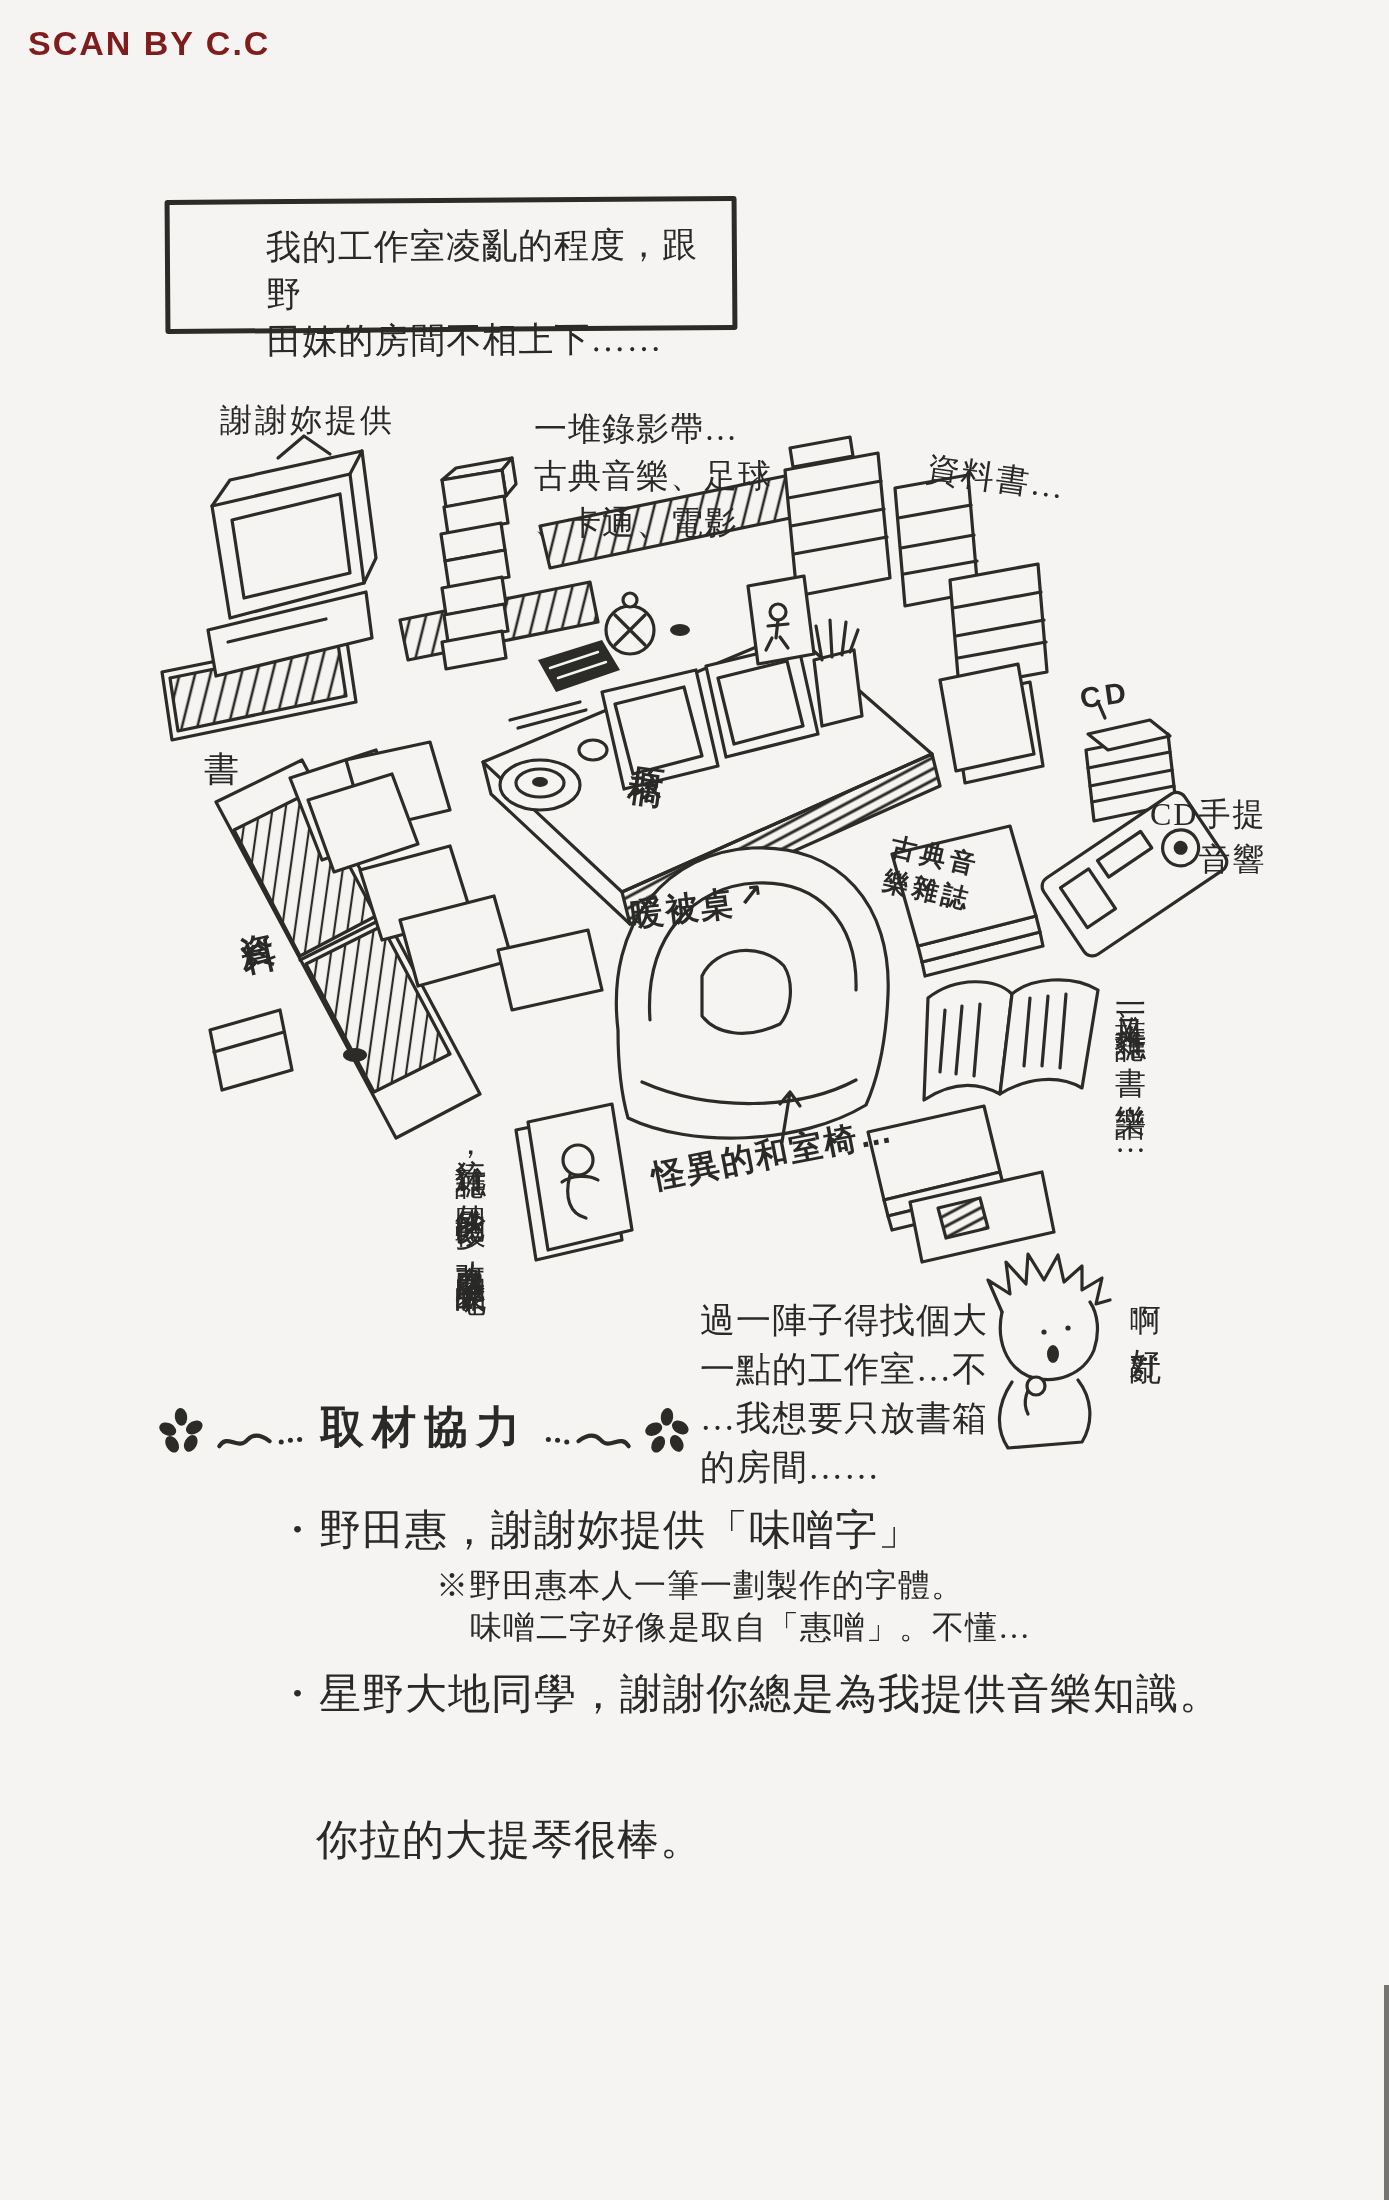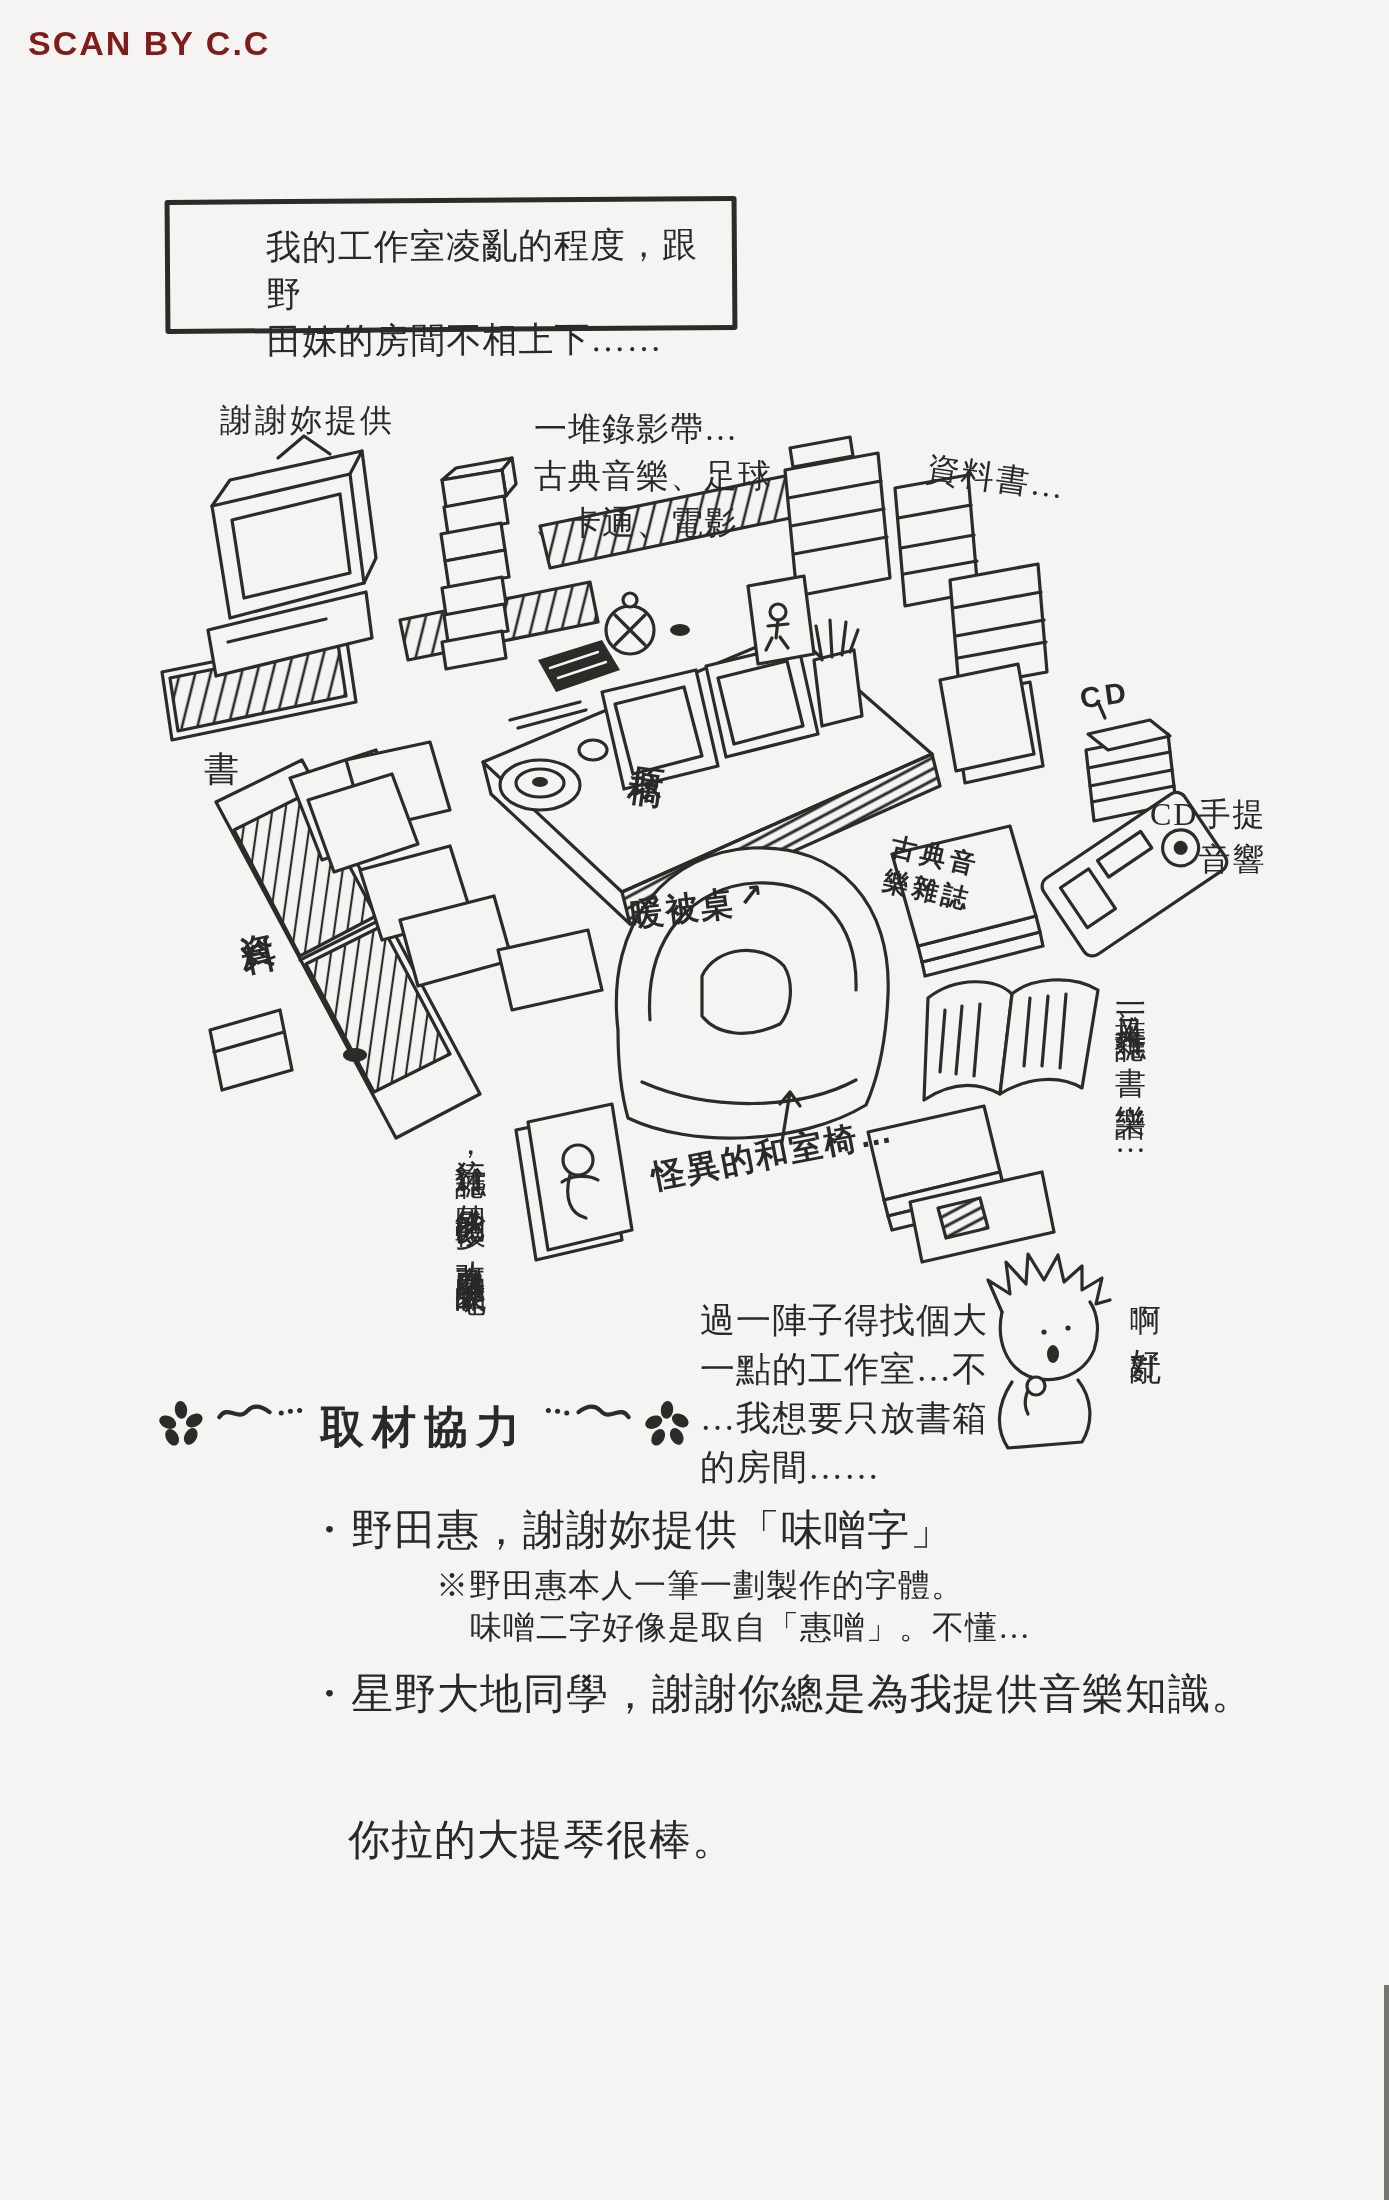--- a/index.html
+++ b/index.html
@@ -6,23 +6,23 @@
   .page{position:relative;width:1389px;height:2200px;background:#f5f4f2;overflow:hidden;
         font-family:"Liberation Serif","DejaVu Serif",serif;color:#292927;}
   .lbl{position:absolute;white-space:nowrap;line-height:1.35;}
   .hand{font-family:"Liberation Sans","DejaVu Sans",sans-serif;font-weight:600;}
   .v{writing-mode:vertical-rl;text-orientation:upright;white-space:normal;word-break:break-all;}
   .watermark{position:absolute;left:28px;top:24px;font-size:34px;letter-spacing:2px;color:#7f1d1d;
              font-family:"Liberation Sans","DejaVu Sans",sans-serif;font-weight:700;}
   .speech-box{position:absolute;left:165px;top:198px;width:572px;height:134px;border:5px solid #2b2b28;
               border-radius:3px;transform:rotate(-0.4deg);box-sizing:border-box;
               padding:20px 0 0 96px;font-size:35px;line-height:47px;letter-spacing:1px;}
-  .credit{position:absolute;font-size:42px;letter-spacing:1px;margin-left:32px;}
+  .credit{position:absolute;font-size:42px;letter-spacing:1px;}
   .credit-note{position:absolute;font-size:32px;letter-spacing:1px;}
-  .header-row{position:absolute;left:158px;top:1398px;display:flex;align-items:flex-start;gap:12px;}
+  .header-row{position:absolute;left:158px;top:1398px;display:flex;align-items:flex-end;gap:12px;}
   .header-text{font-size:44px;letter-spacing:8px;}
   .scan-edge{position:absolute;right:0;top:1985px;width:5px;height:215px;background:#4a4a46;opacity:.75;}
 </style>
 </head>
 <body>
 
 <div class="page">
 
   <div class="watermark">SCAN BY C.C</div>
 

